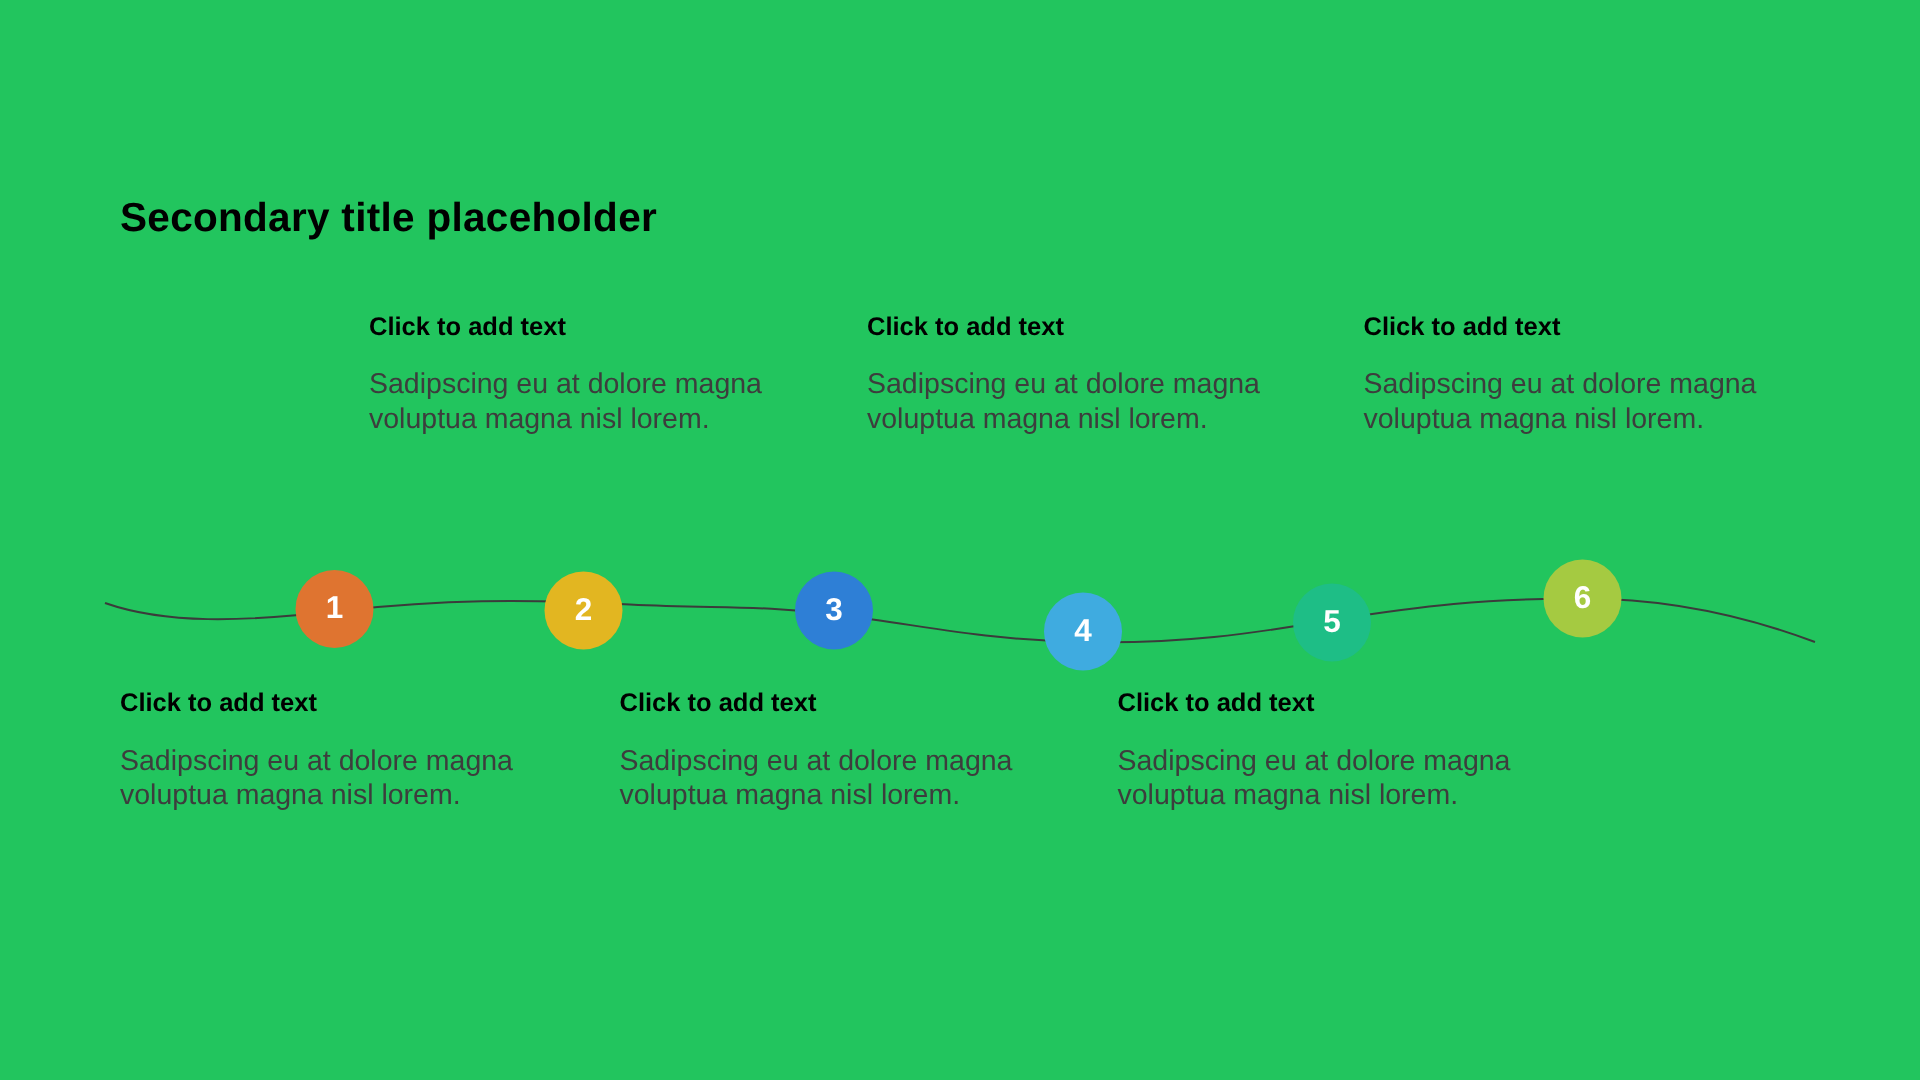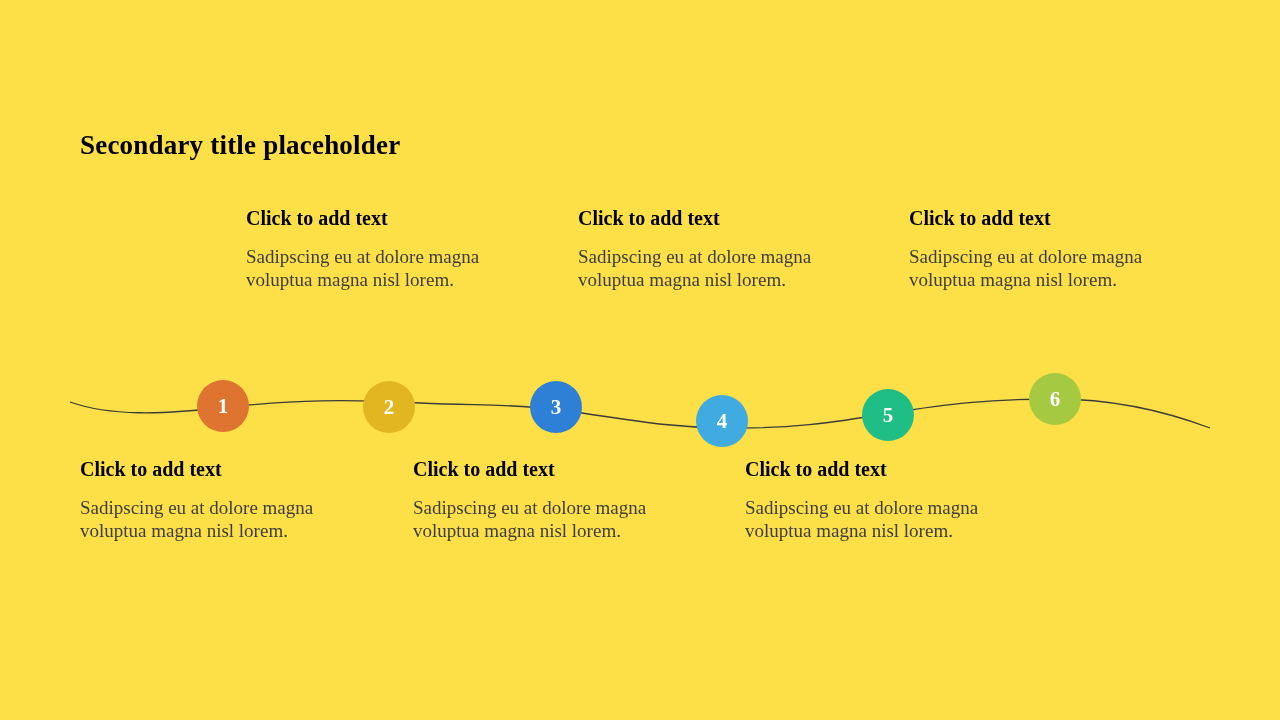--- a/index.html
+++ b/index.html
@@ -5,39 +5,38 @@
   html, body { margin: 0; padding: 0; }
   body {
     width: 1280px; height: 720px;
     background: #ffffff;
     font-family: "Liberation Sans", sans-serif;
     overflow: hidden;
   }
   .slide {
     position: relative;
     width: 1280px; height: 720px;
-    background: #fde047;
-    font-family: Liberation Serif, serif;
+    background: #22c55e;
   }
   .slide-title {
     position: absolute;
     left: 80px; top: 130px;
     font-size: 27px;
     font-weight: bold;
     color: #000000;
     letter-spacing: 0.2px;
     white-space: nowrap;
   }
   .text-block {
     position: absolute;
     width: 300px;
   }
   .text-block h3 {
     margin: 0;
-    font-size: 20px;
+    font-size: 17px;
     font-weight: bold;
     color: #000000;
     line-height: 22px;
   }
   .text-block p {
     margin: 16px 0 0 0;
     font-size: 19px;
     color: #3d3d3d;
     line-height: 23px;
   }

